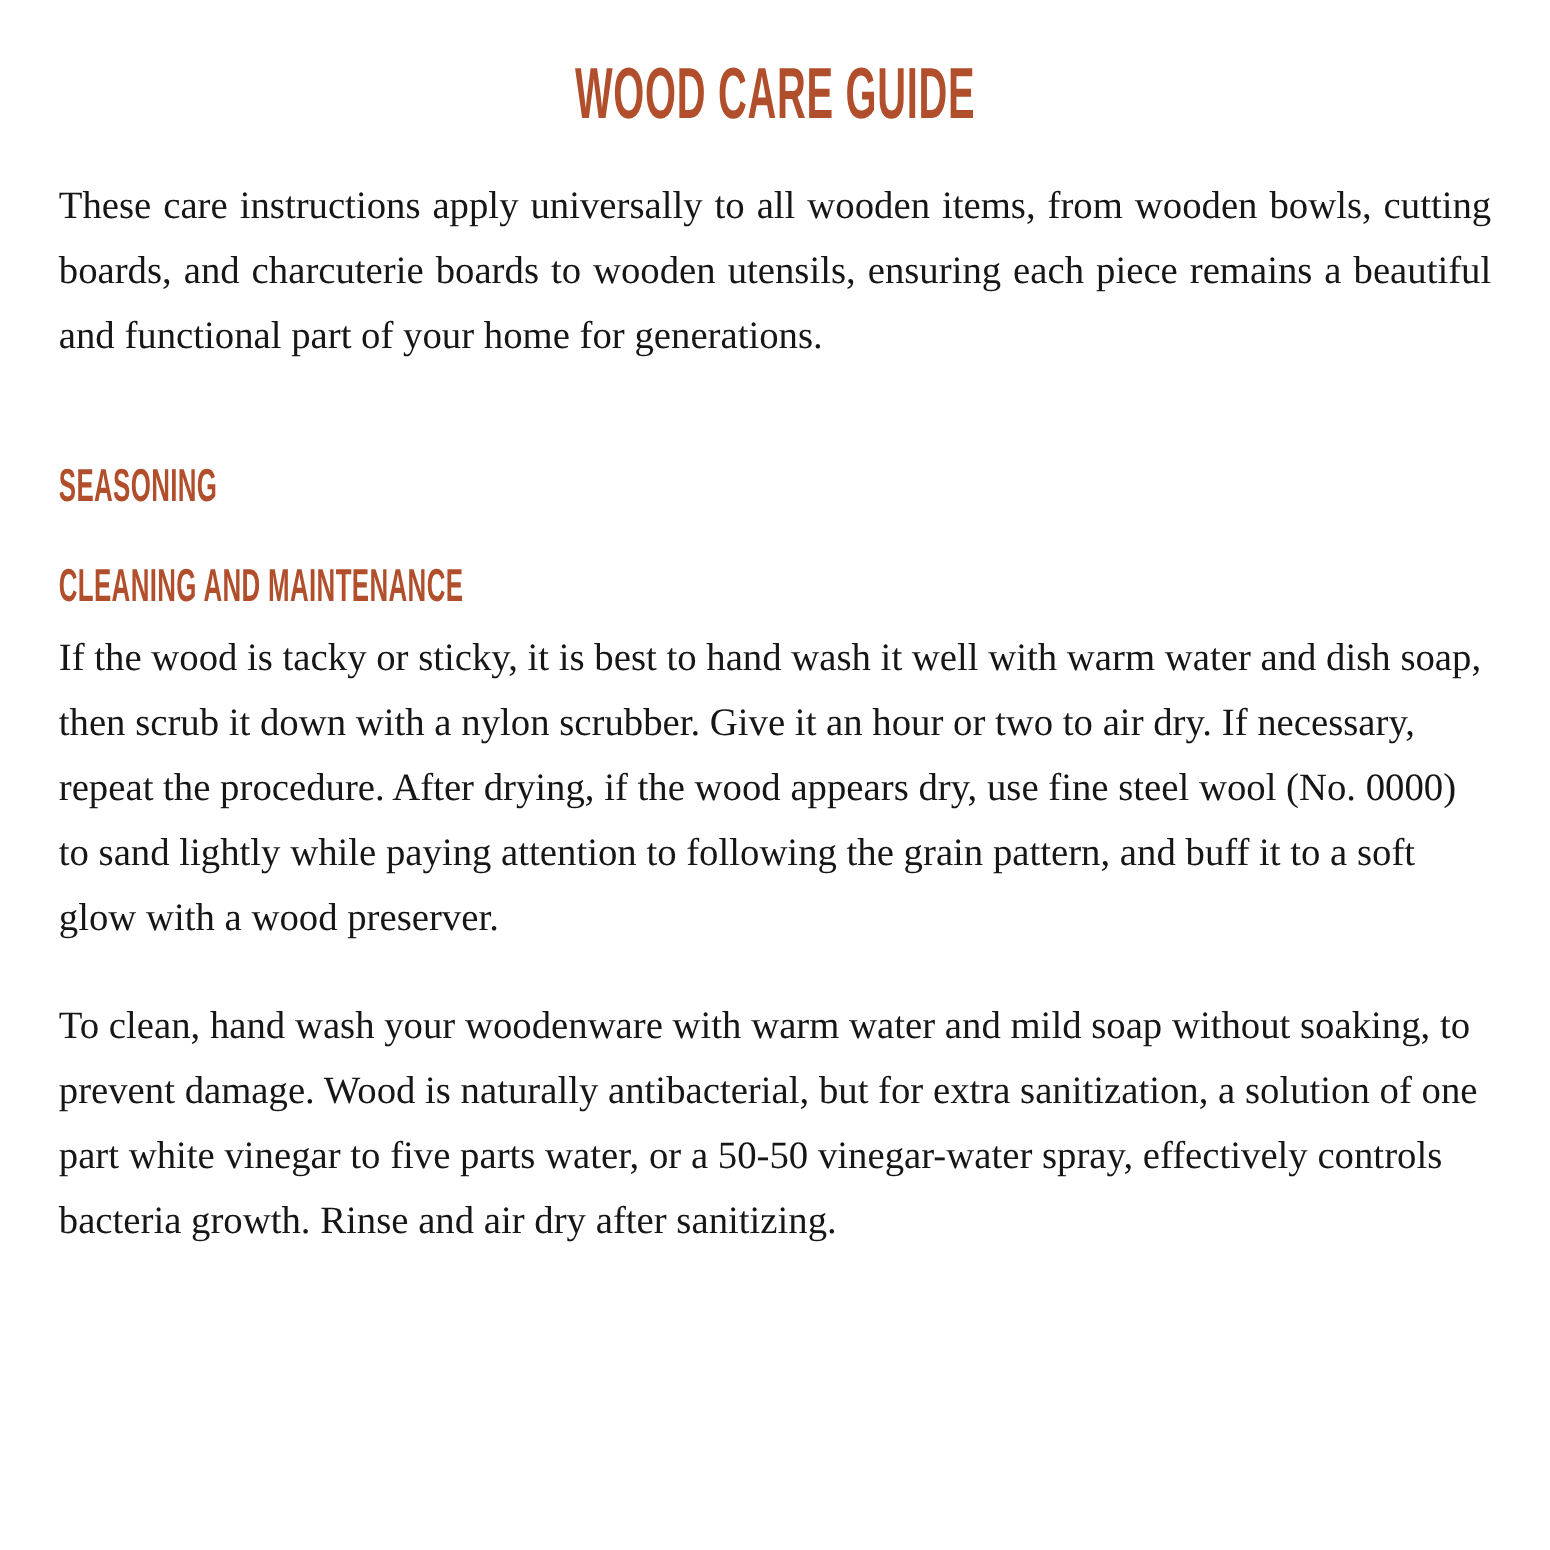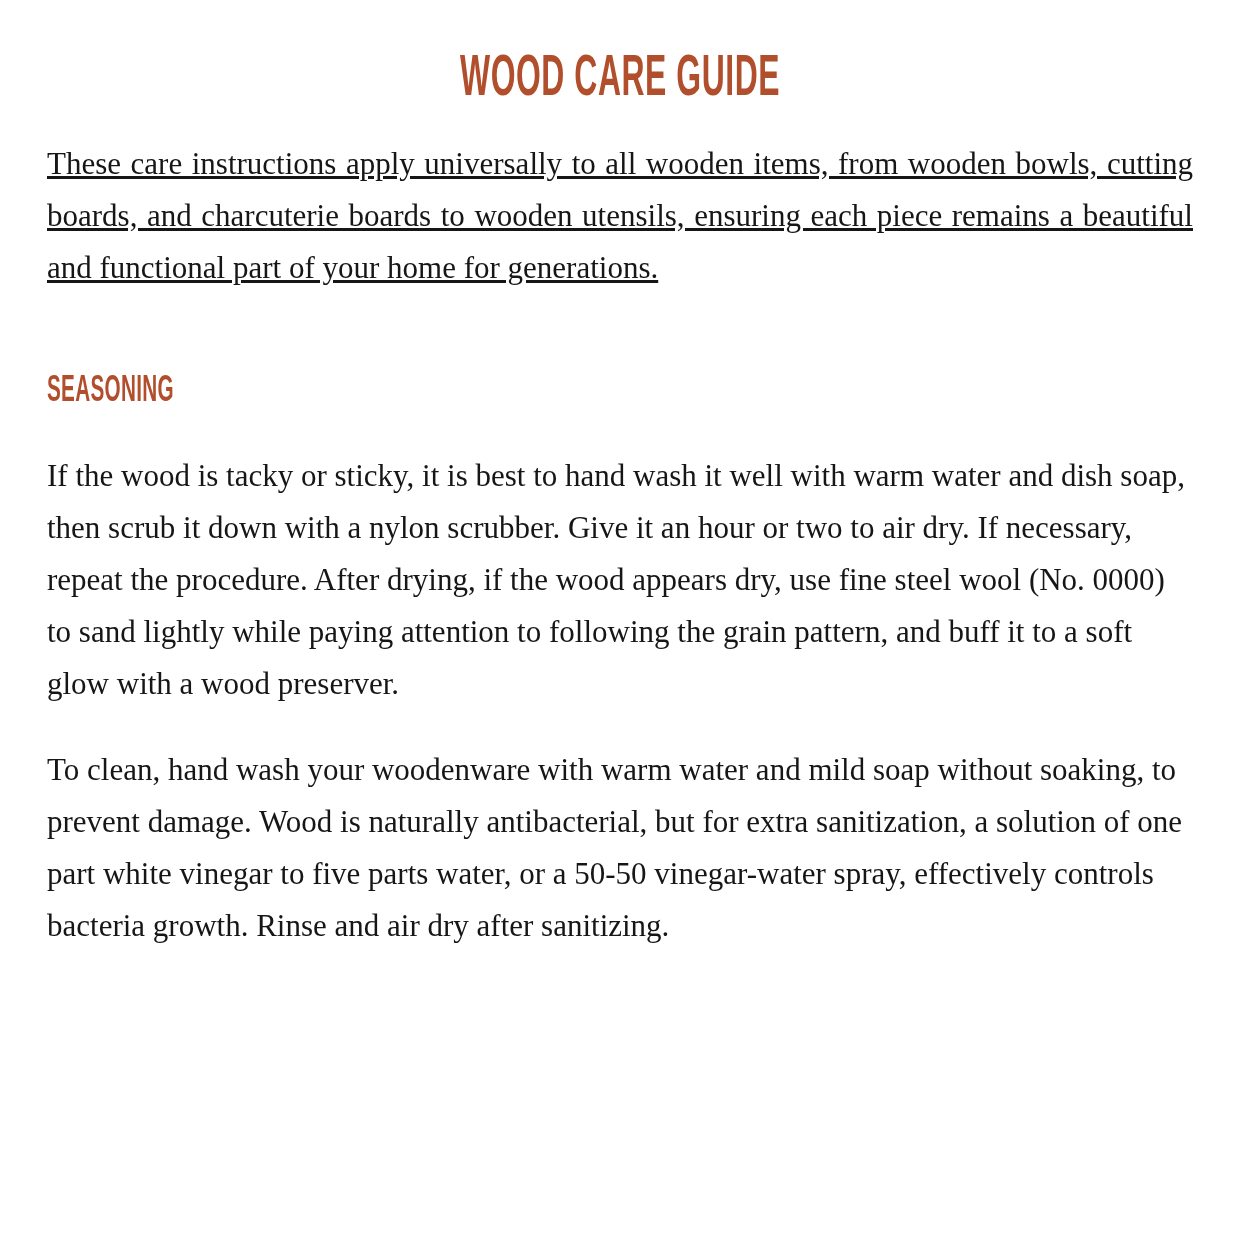--- a/index.html
+++ b/index.html
@@ -38,21 +38,20 @@
     letter-spacing: 1px;
   }
   p.body-text {
     margin: 0;
     font-size: 31px;
     line-height: 52px;
     color: #161616;
   }
   p.intro {
     text-align: justify;
-    text-decoration: underline;
   }
   .section {
     margin-top: 42px;
   }
   .section.first {
     margin-top: 76px;
   }
   .section.last {
     margin-top: 34px;
   }
@@ -83,20 +82,23 @@
 
   <p class="body-text intro">These care instructions apply universally to all wooden items, from wooden bowls, cutting boards, and charcuterie boards to wooden utensils, ensuring each piece remains a beautiful and functional part of your home for generations.</p>
 
   <section class="section first">
     <h2 class="section-heading">
       <span class="condensed">SEASONING</span>
     </h2>
   </section>
 
   <section class="section">
+    <h2 class="section-heading">
+      <span class="condensed">CLEANING AND MAINTENANCE</span>
+    </h2>
     <p class="body-text">If the wood is tacky or sticky, it is best to hand wash it well with warm water and dish soap, then scrub it down with a nylon scrubber. Give it an hour or two to air dry. If necessary, repeat the procedure. After drying, if the wood appears dry, use fine steel wool (No. 0000) to sand lightly while paying attention to following the grain pattern, and buff it to a soft glow with a wood preserver.</p>
   </section>
 
   <section class="section last">
     <p class="body-text">To clean, hand wash your woodenware with warm water and mild soap without soaking, to prevent damage. Wood is naturally antibacterial, but for extra sanitization, a solution of one part white vinegar to five parts water, or a 50-50 vinegar-water spray, effectively controls bacteria growth. Rinse and air dry after sanitizing.</p>
   </section>
 
 </div>
 
 </body></html>

